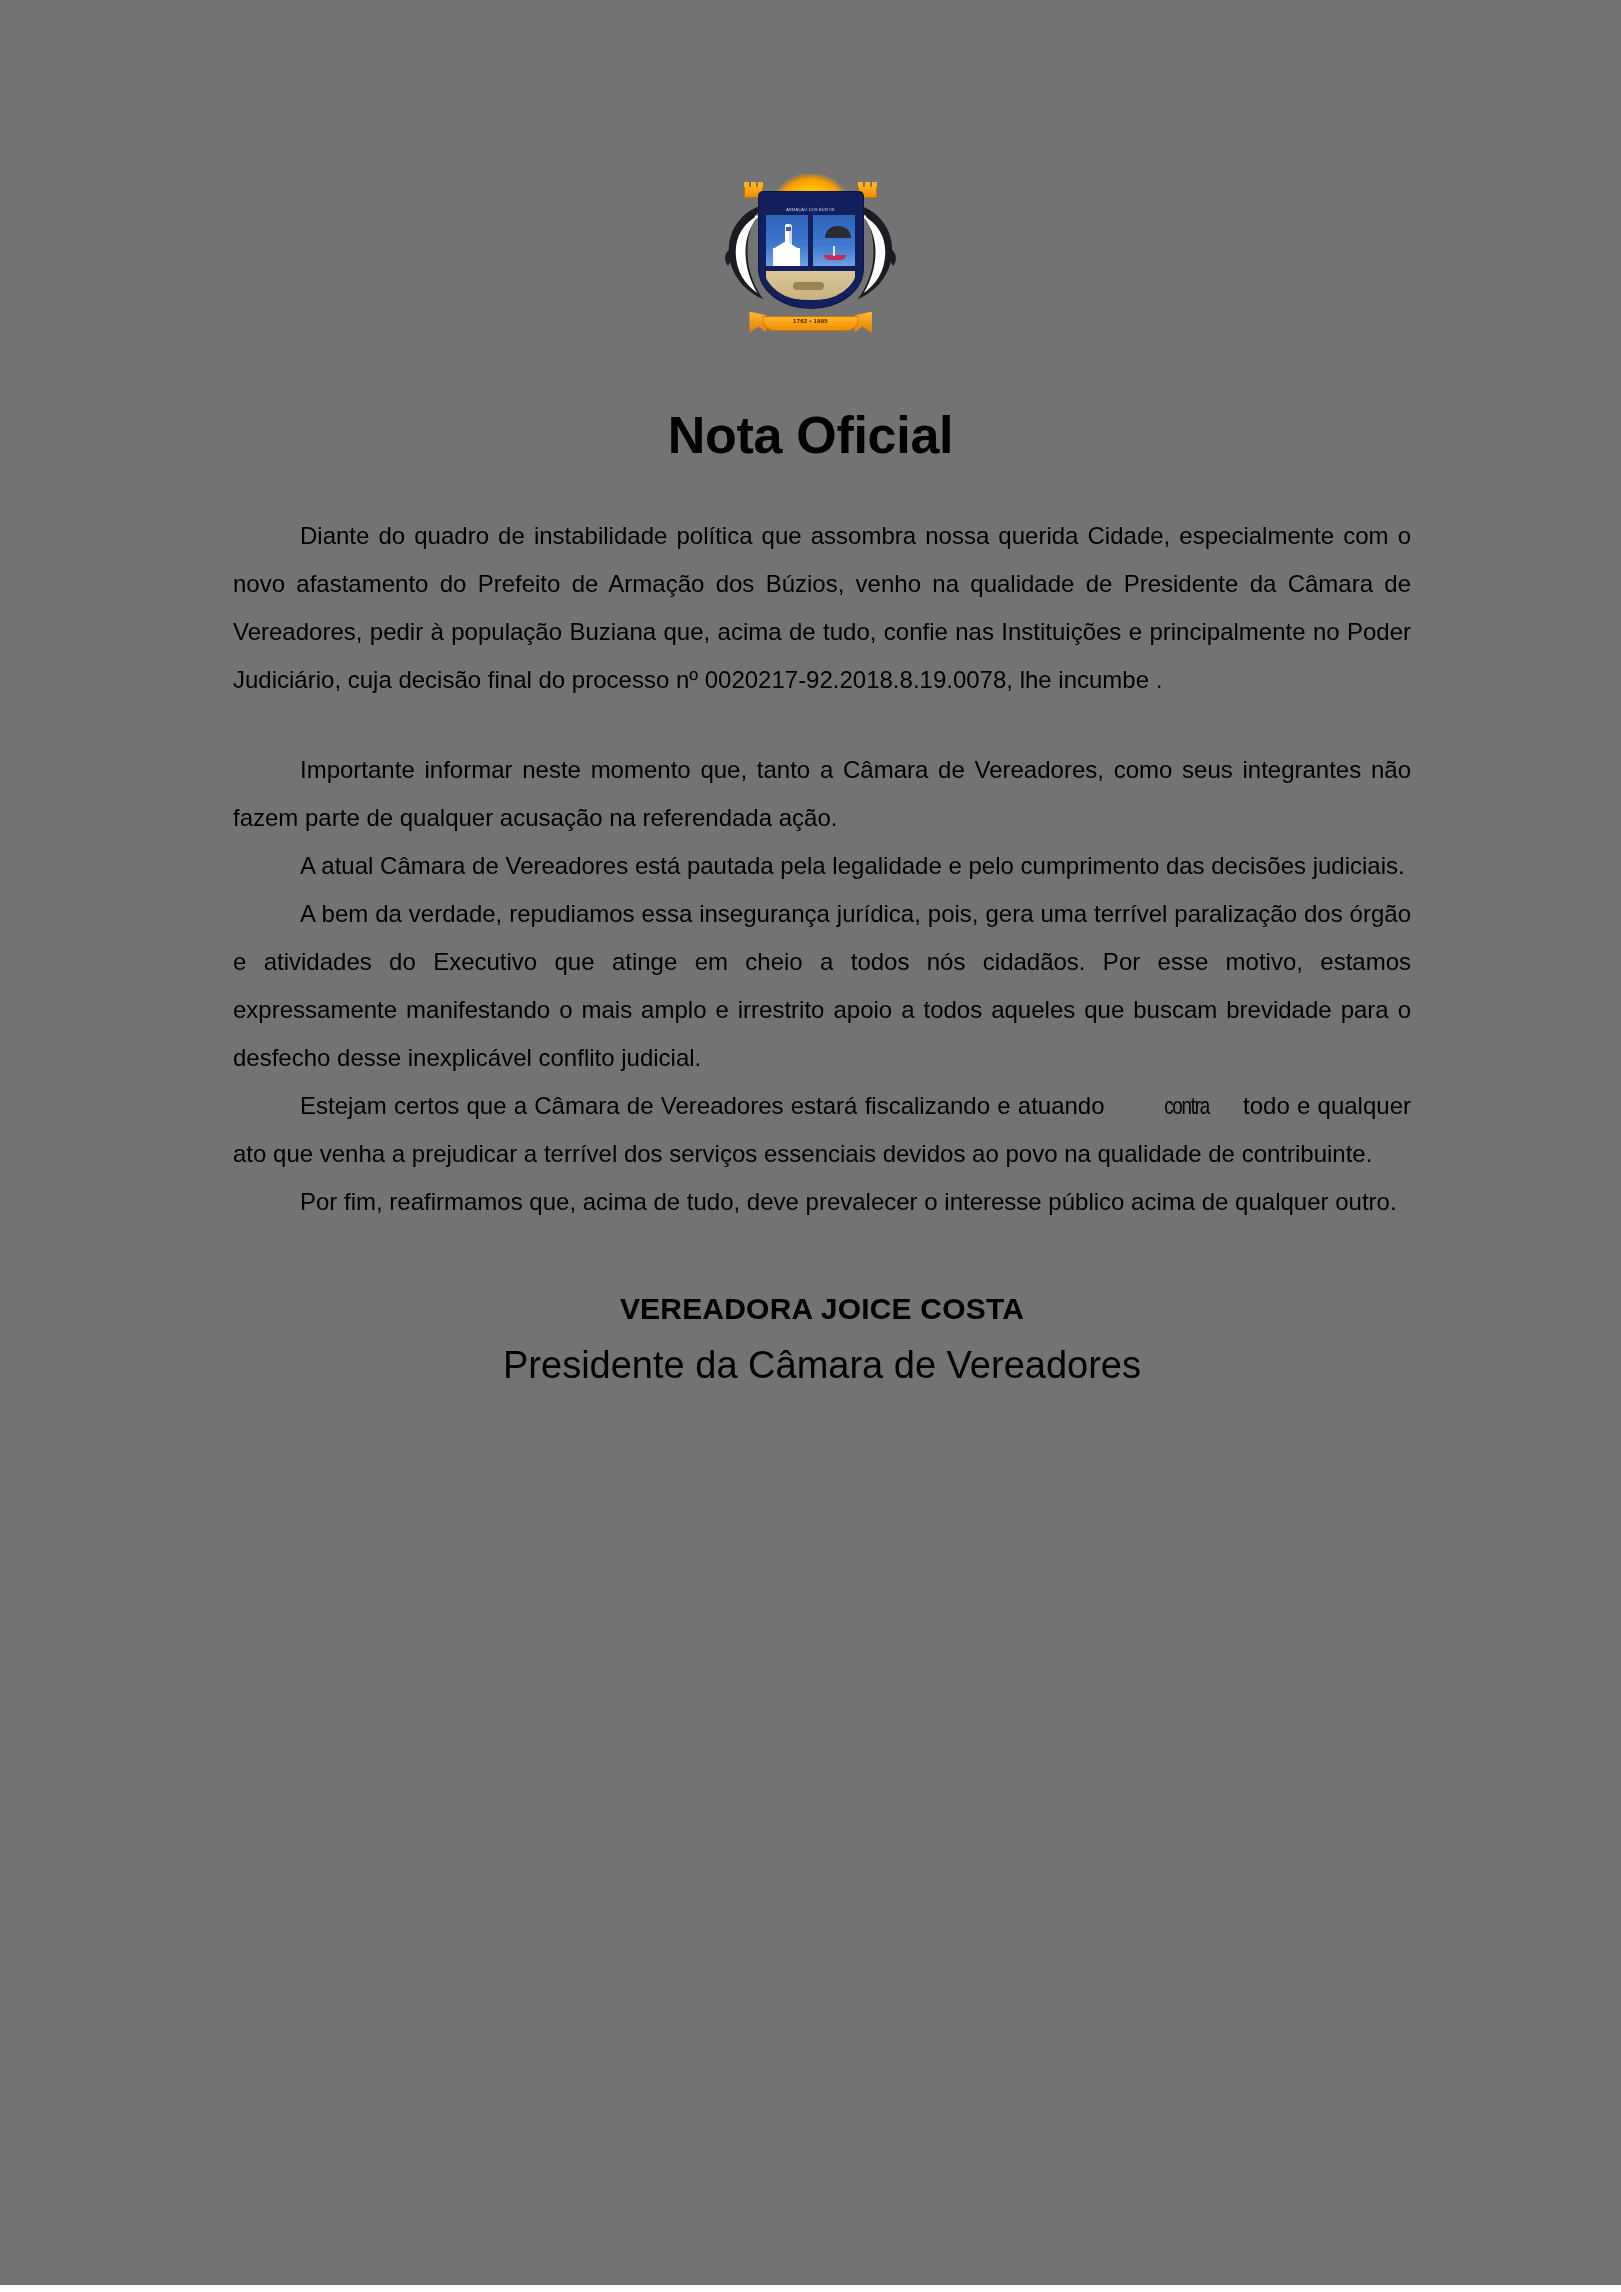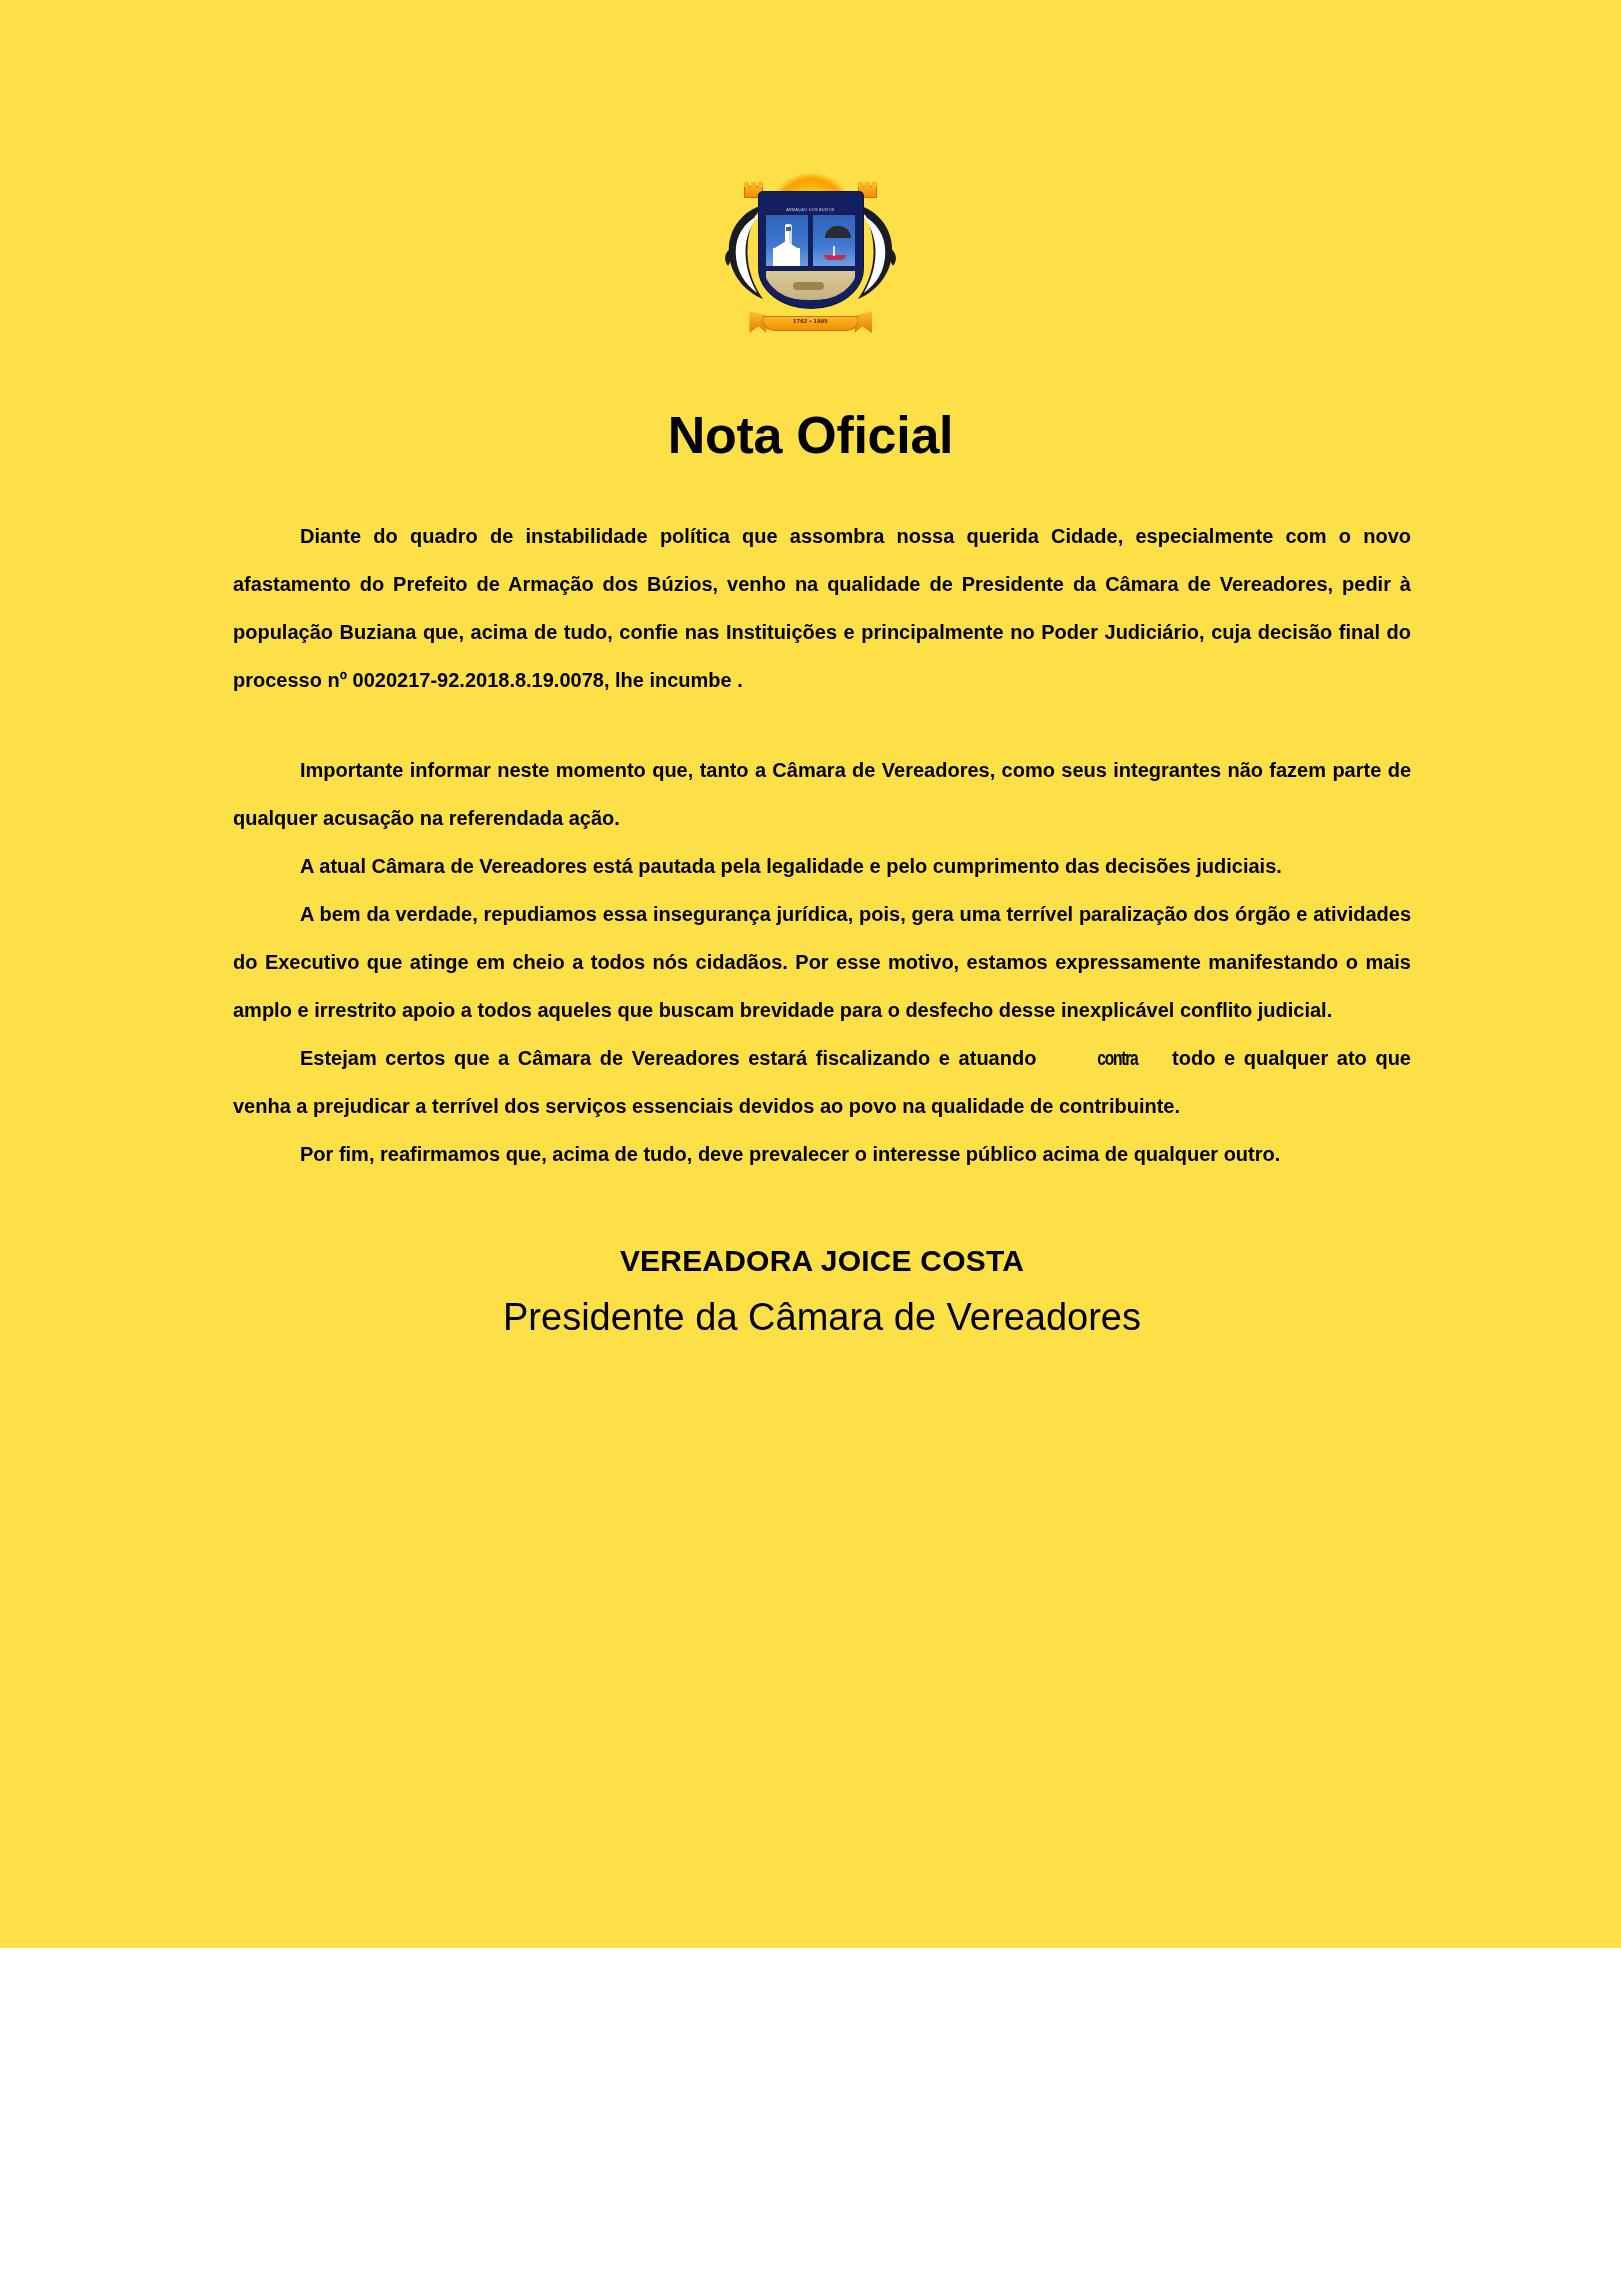--- a/index.html
+++ b/index.html
@@ -3,22 +3,22 @@
 <meta charset="utf-8">
 <style>
   html, body {
     margin: 0;
     padding: 0;
     background: #ffffff;
   }
   .page {
     position: relative;
     width: 1621px;
-    height: 1948px;
-    background: #fde047;
+    height: 2285px;
+    background: #737373;
     margin: 0 auto;
     overflow: hidden;
     font-family: "Liberation Sans", sans-serif;
     color: #000000;
   }
 
   
   .crest-wrap {
     position: absolute;
     top: 174px;
@@ -237,24 +237,23 @@
   .body-block {
     position: absolute;
     left: 233px;
     top: 512px;
     width: 1178px;
   }
   .para {
     margin: 0;
     text-align: justify;
     text-justify: inter-word;
-    font-size: 20px;
+    font-size: 24px;
     line-height: 48px;
     text-indent: 67px;
-    font-weight: bold;
   }
   .para + .para { margin-top: 0; }
   .para.gap { margin-top: 42px; }
   .condensed {
     font-stretch: condensed;
     letter-spacing: -1.6px;
     display: inline-block;
     transform: scaleX(0.78);
     transform-origin: left center;
   }

